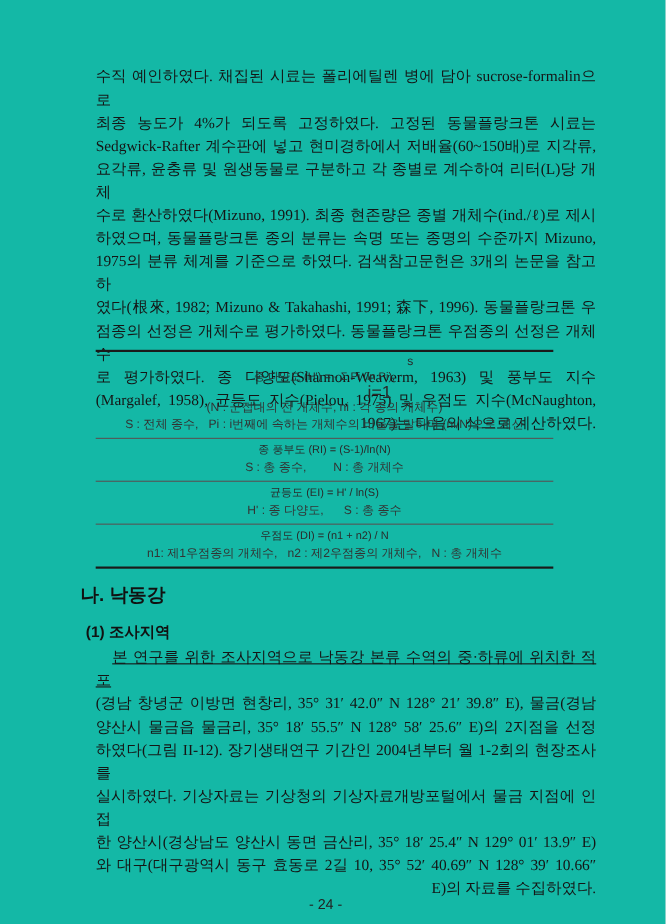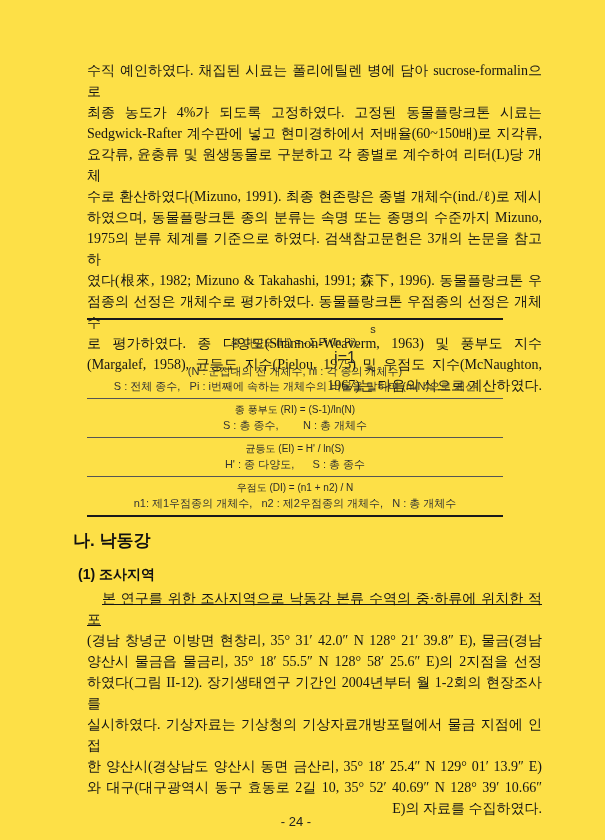--- a/index.html
+++ b/index.html
@@ -1,19 +1,19 @@
 <!DOCTYPE html>
 <html><head>
 <meta charset="utf-8">
 <style>
   html,body { margin:0; padding:0; background:#e8e8e8; }
   .page {
     position:relative;
     width:605px; height:840px;
-    background:#fde047;
+    background:#14b8a6;
     margin:0 auto;
     font-family:"Liberation Serif","DejaVu Serif",serif;
     color:#151515;
     overflow:hidden;
   }
   
   .para { position:absolute; left:87px; width:455px; font-size:14px; line-height:21px; }
   .jl { text-align:justify; text-align-last:justify; white-space:normal; }
   .jl-end { text-align:right; text-align-last:auto; }
   .indent { text-indent:15px;text-decoration:underline; }

